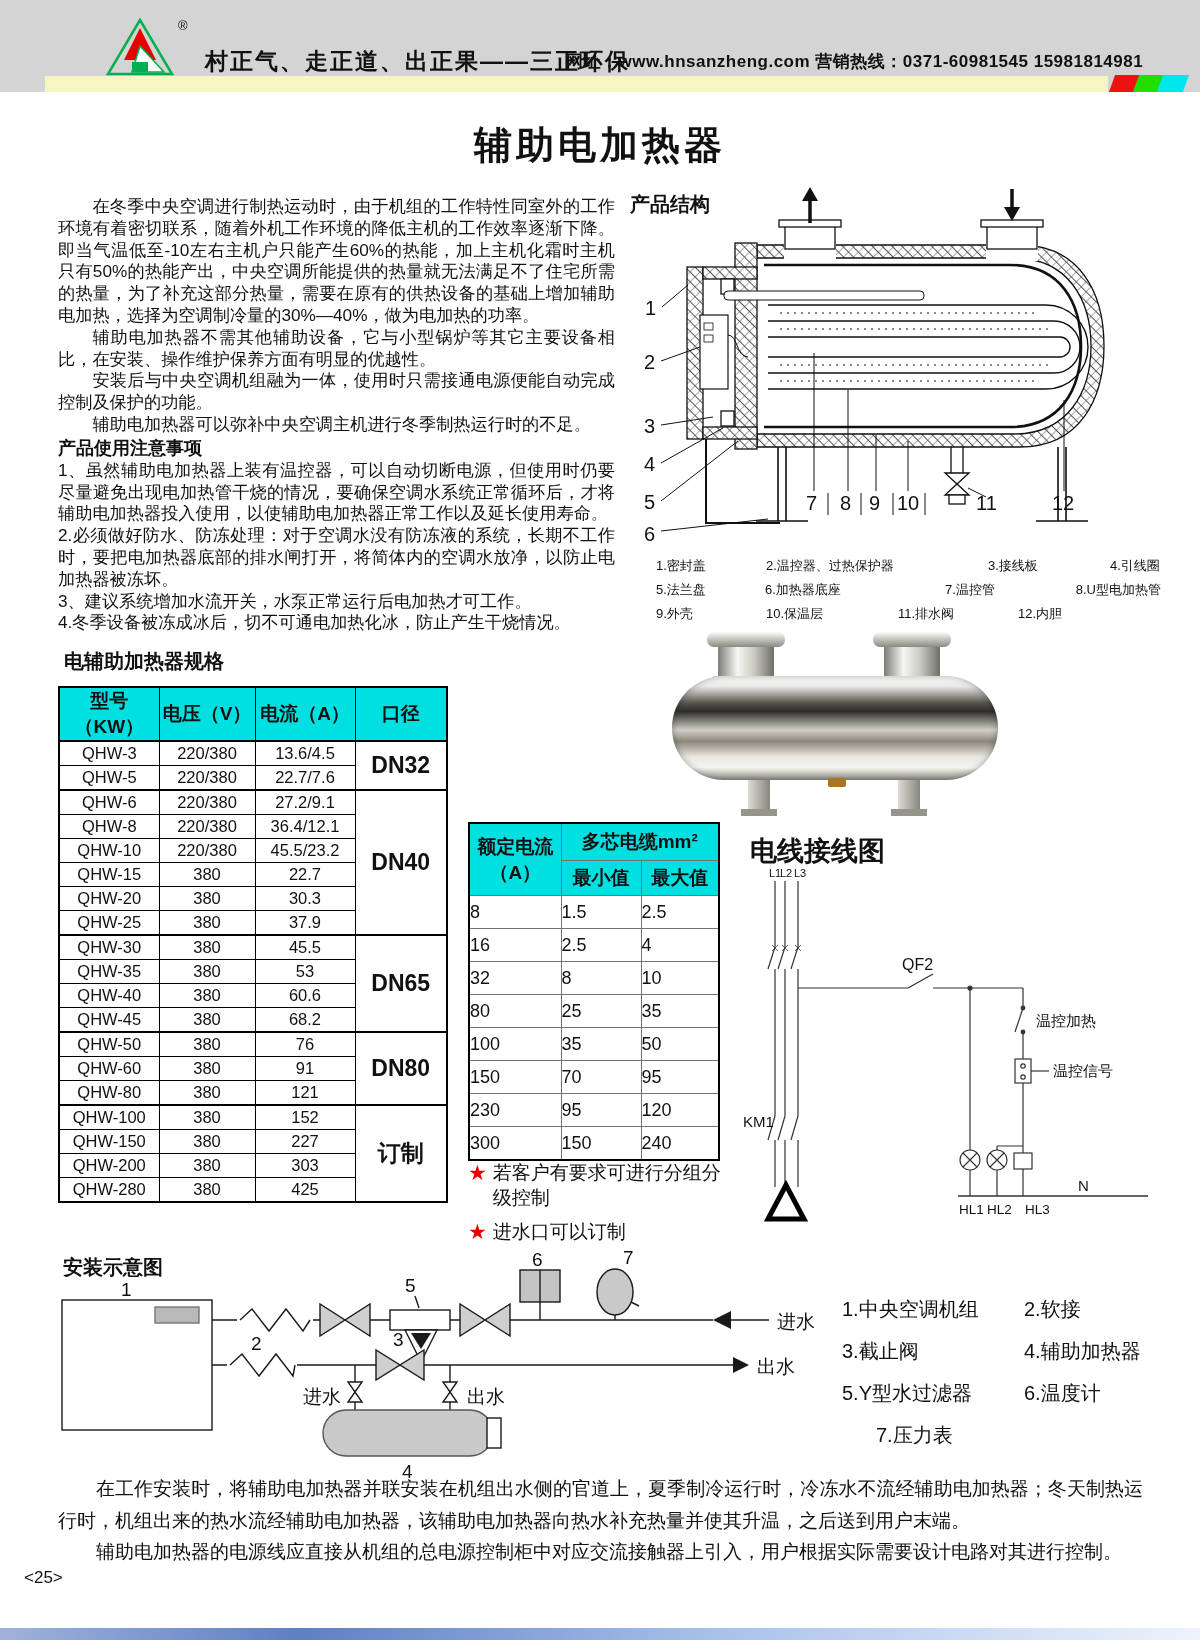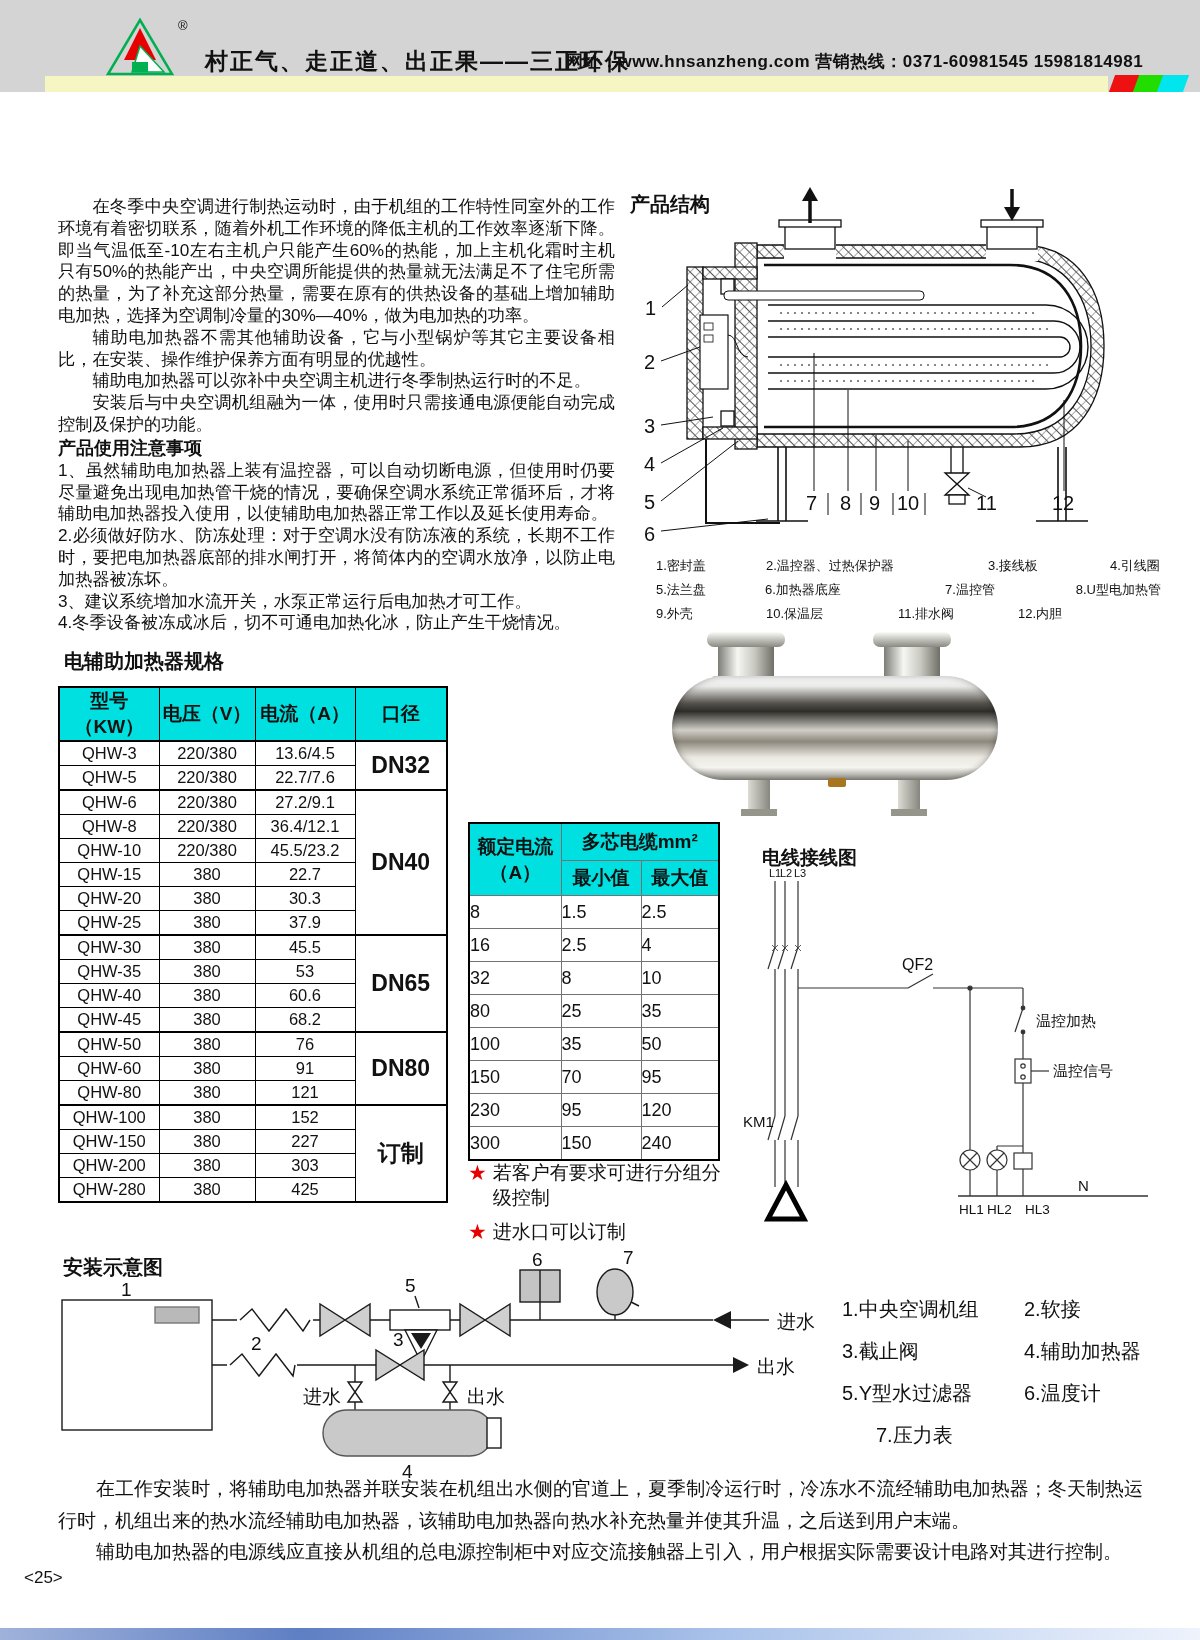--- a/index.html
+++ b/index.html
@@ -60,21 +60,21 @@
   table.cable{position:absolute;left:468px;top:822px;border-collapse:collapse;table-layout:fixed;border:2px solid #000}
   table.cable th,table.cable td{border:1px solid #737373;padding:0}
   table.cable th{background:#00e0e0;font-size:19px}
   table.cable td{height:32px;font-size:18px}
   .stars{position:absolute;left:468px;top:1160px;width:258px;font-size:19px;line-height:25px}
   .stars .note{display:flex;margin-bottom:9px}
   .stars .star{color:#e60000;font-size:21px;margin-right:6px;line-height:25px}
 
   
   .wiring{position:absolute;left:716px;top:833px;width:470px;height:410px}
-  .wiring h3{position:absolute;left:34px;top:0;margin:12px;font-size:19px}
+  .wiring h3{position:absolute;left:34px;top:0;margin:0;font-size:27px}
   .wiring svg text{fill:#111;font-family:"Liberation Sans",sans-serif}
 
   
   .install{position:absolute;left:55px;top:1250px;width:1120px;height:250px}
   .install h3{position:absolute;left:8px;top:4px;margin:0;font-size:20px;background:#fff}
   .install svg text{fill:#111;font-size:19px;font-family:"Liberation Sans",sans-serif}
   .ilegend{position:absolute;left:842px;top:1296px;width:350px;font-size:20px}
   .ilegend .row{display:flex;margin-bottom:15px}
   .ilegend .row span:first-child{width:182px;display:inline-block}
   .ilegend .row.last{padding-left:34px;margin-top:4px}
@@ -101,26 +101,27 @@
       <text x="76" y="14" font-size="13" fill="#111">®</text>
     </svg>
     <div class="slogan">村正气、走正道、出正果——三正环保</div>
     <div class="contact">网址：www.hnsanzheng.com 营销热线：0371-60981545 15981814981</div>
     <div class="ybar"></div>
     <div class="chip" style="left:1112px;background:#ee1111"></div>
     <div class="chip" style="left:1136px;background:#22dd00"></div>
     <div class="chip" style="left:1160px;background:#00e5ee"></div>
   </div>
 
+  <div class="page-title">辅助电加热器</div>
 
   <div class="intro">
     <p>在冬季中央空调进行制热运动时，由于机组的工作特性同室外的工作环境有着密切联系，随着外机工作环境的降低主机的工作效率逐渐下降。即当气温低至-10左右主机户只能产生60%的热能，加上主机化霜时主机只有50%的热能产出，中央空调所能提供的热量就无法满足不了住宅所需的热量，为了补充这部分热量，需要在原有的供热设备的基础上增加辅助电加热，选择为空调制冷量的30%—40%，做为电加热的功率。</p>
     <p>辅助电加热器不需其他辅助设备，它与小型锅炉等其它主要设备相比，在安装、操作维护保养方面有明显的优越性。</p>
+    <p>安装后与中央空调机组融为一体，使用时只需接通电源便能自动完成控制及保护的功能。</p>
     <p>辅助电加热器可以弥补中央空调主机进行冬季制热运行时的不足。</p>
-    <p>安装后与中央空调机组融为一体，使用时只需接通电源便能自动完成控制及保护的功能。</p>
     <h3>产品使用注意事项</h3>
     <p class="note">1、虽然辅助电加热器上装有温控器，可以自动切断电源，但使用时仍要尽量避免出现电加热管干烧的情况，要确保空调水系统正常循环后，才将辅助电加热器投入使用，以使辅助电加热器正常工作以及延长使用寿命。</p>
     <p class="note">2.必须做好防水、防冻处理：对于空调水没有防冻液的系统，长期不工作时，要把电加热器底部的排水闸打开，将简体内的空调水放净，以防止电加热器被冻坏。</p>
     <p class="note">3、建议系统增加水流开关，水泵正常运行后电加热才可工作。</p>
     <p class="note">4.冬季设备被冻成冰后，切不可通电加热化冰，防止产生干烧情况。</p>
   </div>
 
   <div class="structure">
     <svg width="540" height="445" viewBox="0 0 540 445" style="position:absolute;left:0;top:0">
       <defs>

